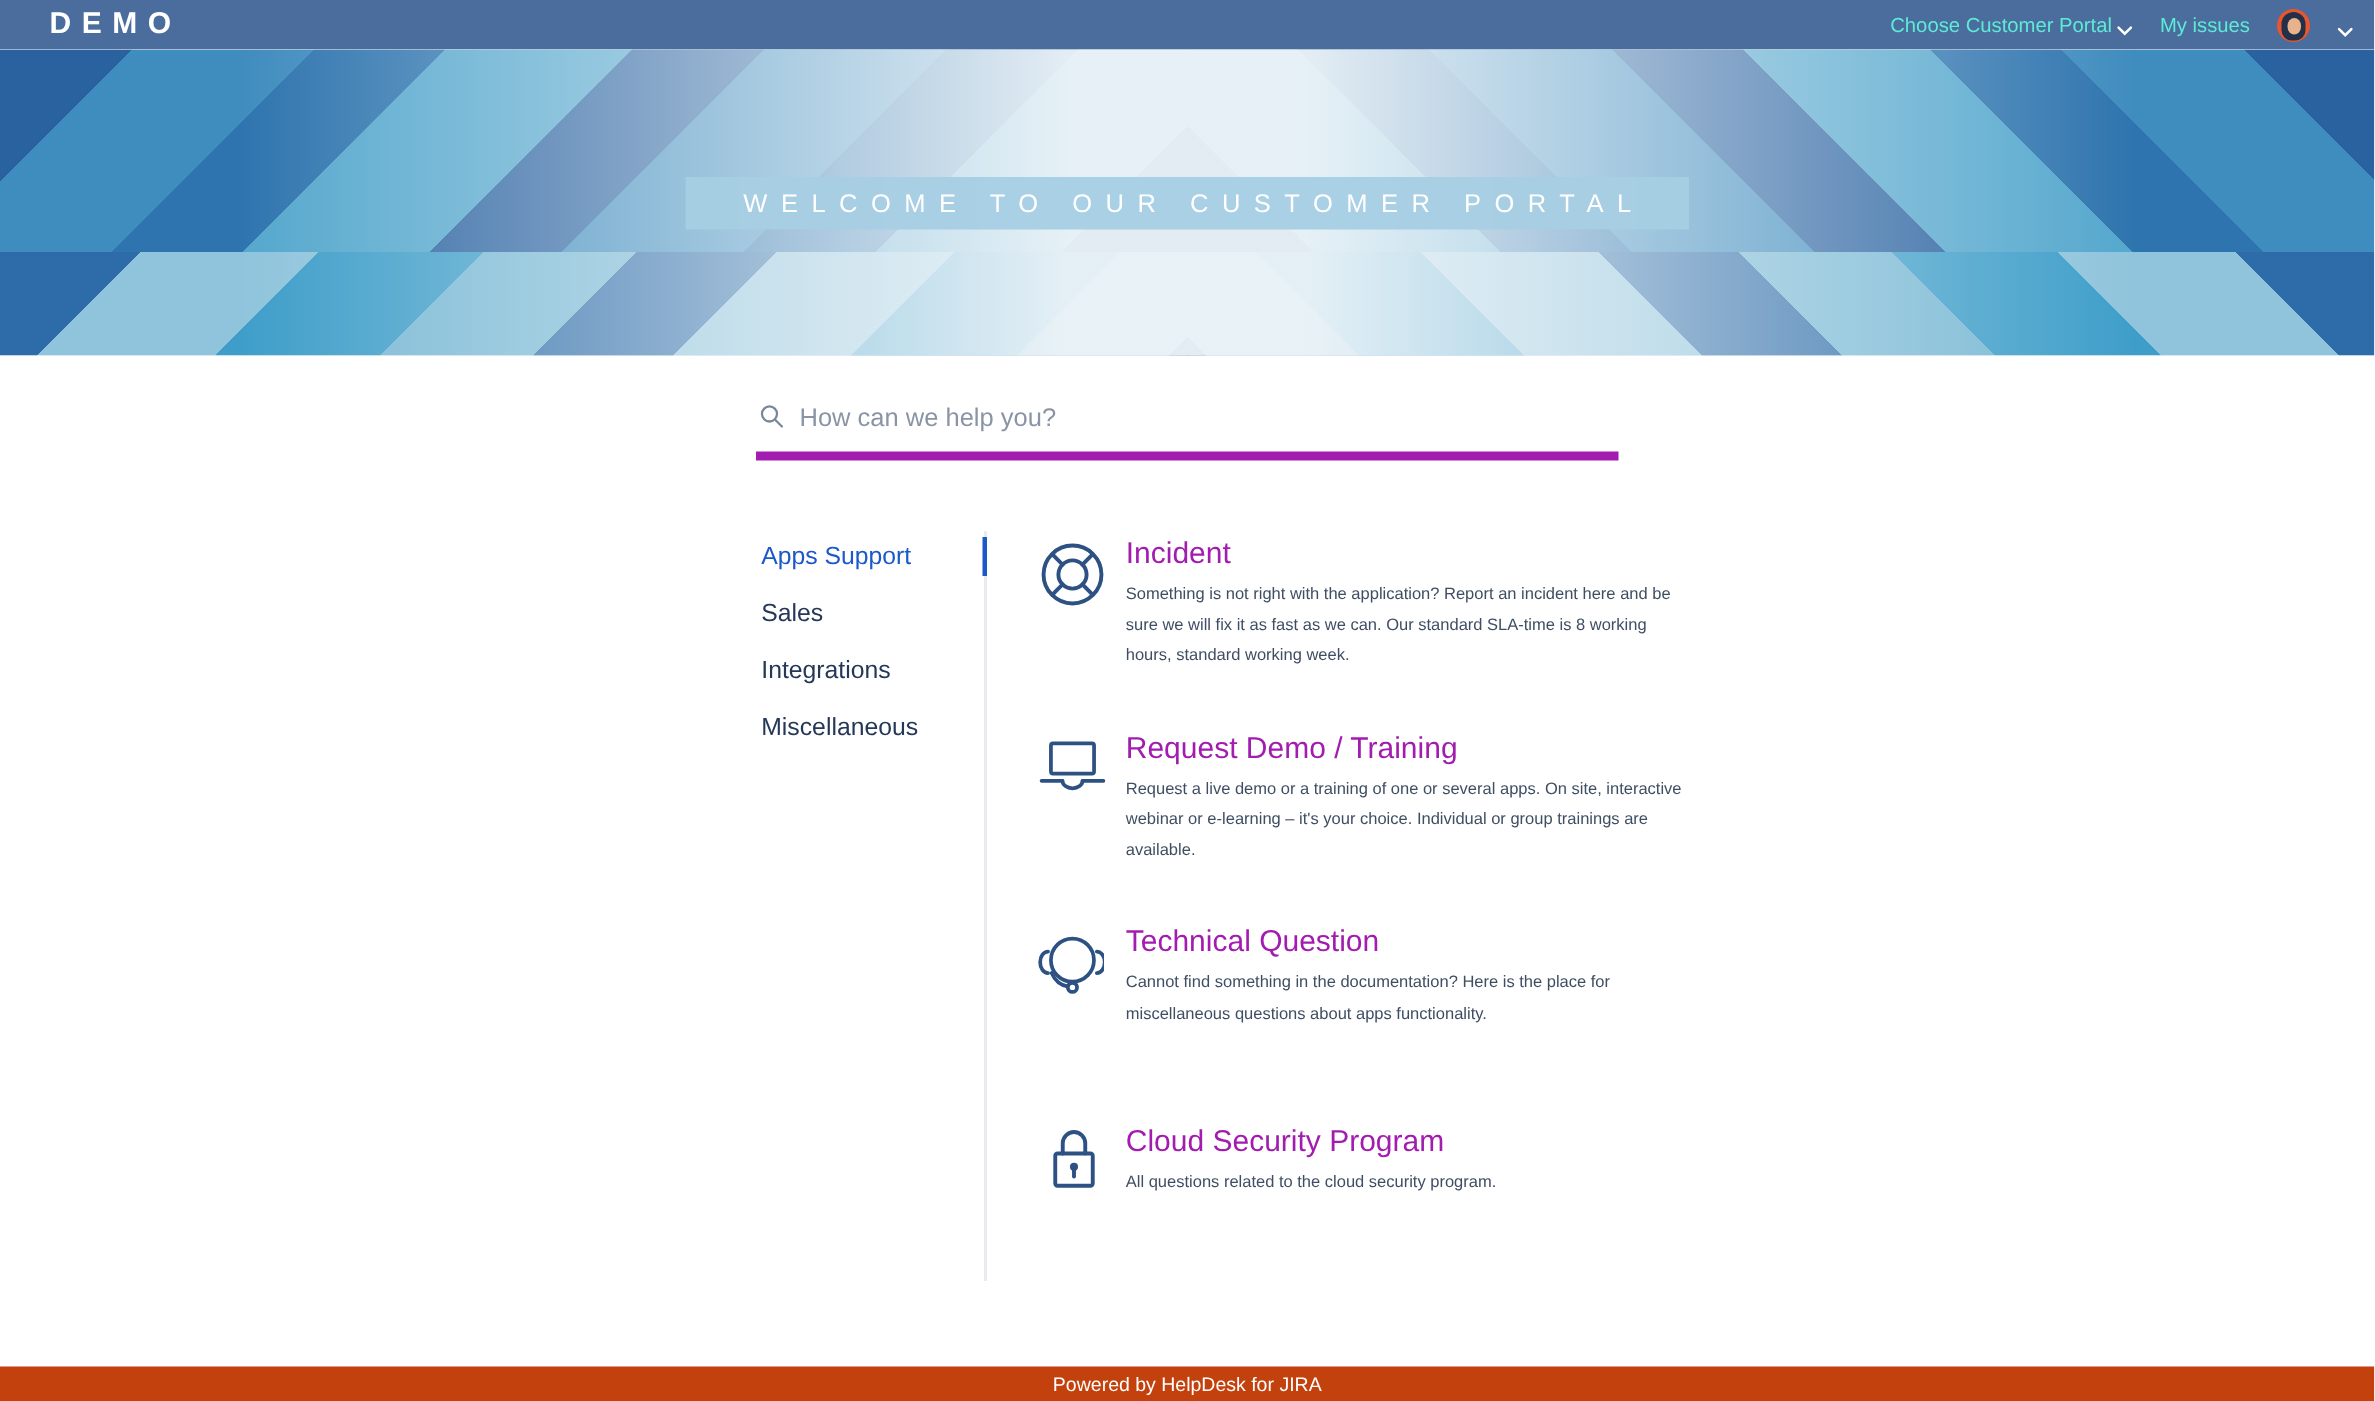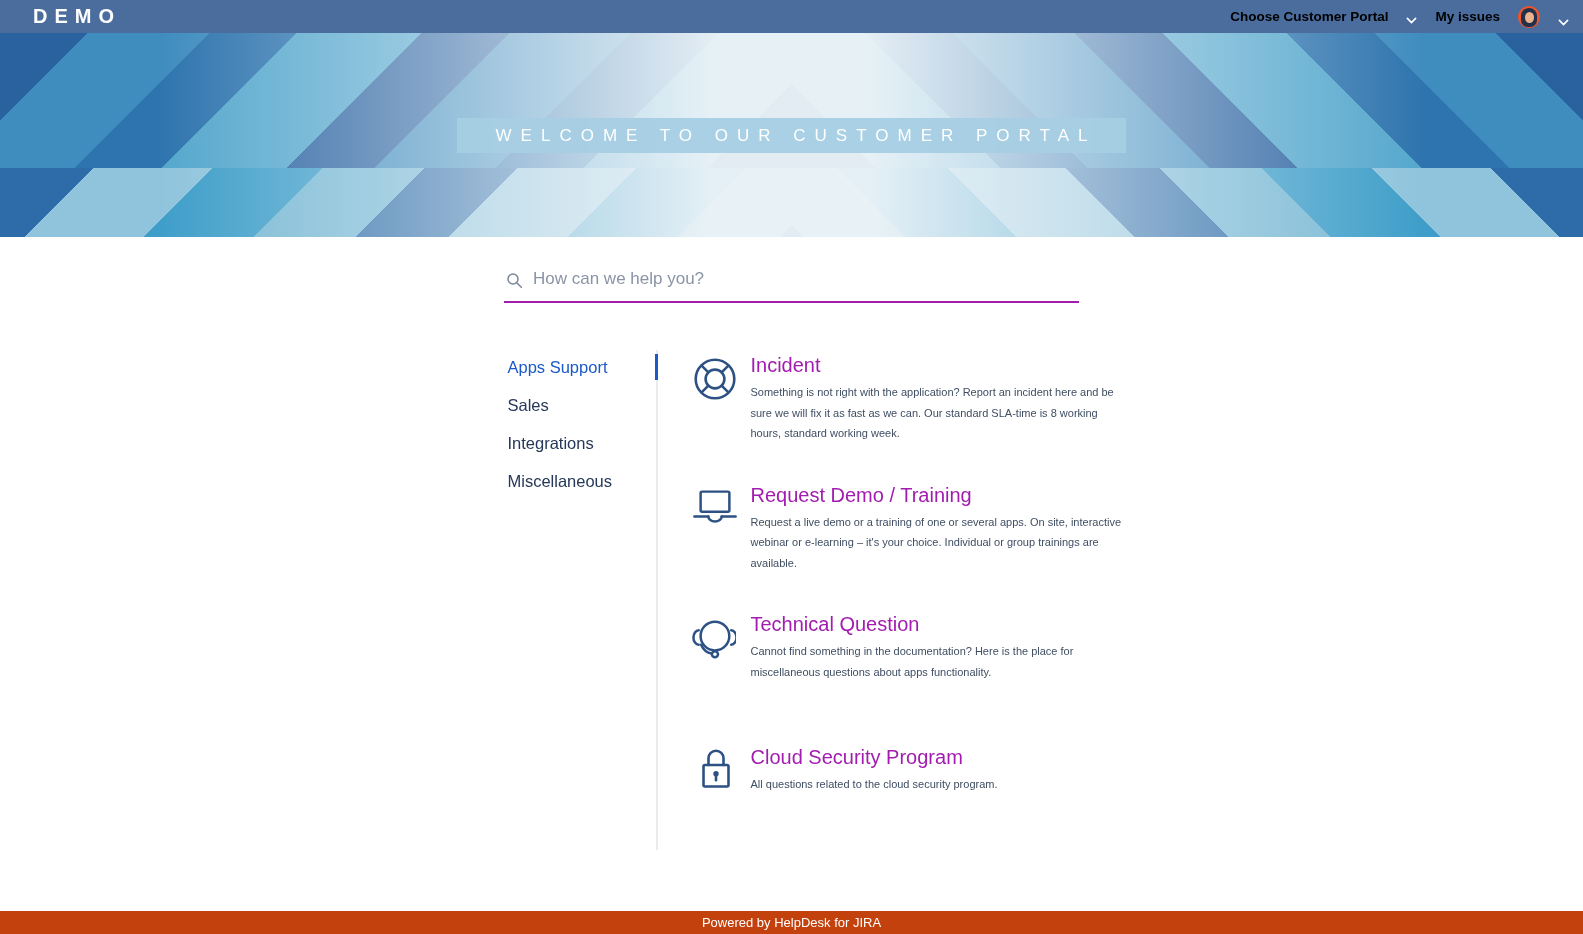--- a/index.html
+++ b/index.html
@@ -17,22 +17,22 @@
     background: #4a6d9e;
     display: flex; align-items: center; justify-content: space-between;
     padding: 0 14px 0 33px;
   }
   .brand {
     color: #ffffff; font-size: 20px; font-weight: bold;
     letter-spacing: 7px; cursor: pointer; white-space: nowrap;
   }
   .nav-right { display: flex; align-items: center; gap: 18px; }
   .nav-link {
-    color: #000000; font-size: 13.5px; cursor: pointer;
-    display: flex; align-items: center; gap: 18px; white-space: nowrap; font-weight: bold;
+    color: #5eead4; font-size: 13.5px; cursor: pointer;
+    display: flex; align-items: center; gap: 3px; white-space: nowrap;
   }
   .chev { width: 11px; height: 8px; display: inline-block; }
   .avatar {
     width: 22px; height: 22px; border-radius: 50%;
     background: #e8552e; overflow: hidden; position: relative; cursor: pointer;
     flex: 0 0 22px;
   }
   .avatar-hair {
     position: absolute; left: 3px; top: 2px; width: 16px; height: 19px;
     background: #223049; border-radius: 8px 8px 7px 7px;
@@ -80,22 +80,22 @@
     color: #ffffff; font-weight: normal; font-size: 17px;
     letter-spacing: 9px; white-space: nowrap;
     padding: 9px 30px 8px 39px; line-height: 18px;
   }
 
   
   .main { flex: 1 1 auto; display: flex; flex-direction: column; background: #fff; }
 
   .search-wrap {
     width: 575px; margin: 26px auto 0 auto;
-    border-bottom: 2px solid #a21caf;
-    display: flex; align-items: flex-end; gap: 10px;
+    border-bottom: 6px solid #a21caf;
+    display: flex; align-items: flex-start; gap: 10px;
     padding: 6px 2px 12px 2px;
   }
   .search-icon { width: 17px; height: 17px; flex: 0 0 17px; }
   .search-input {
     border: none; outline: none; flex: 1 1 auto;
     font-family: "Liberation Sans", sans-serif;
     font-size: 17px; color: #344563; background: transparent;
   }
   .search-input::placeholder { color: #8a94a6; opacity: 1; }
 

